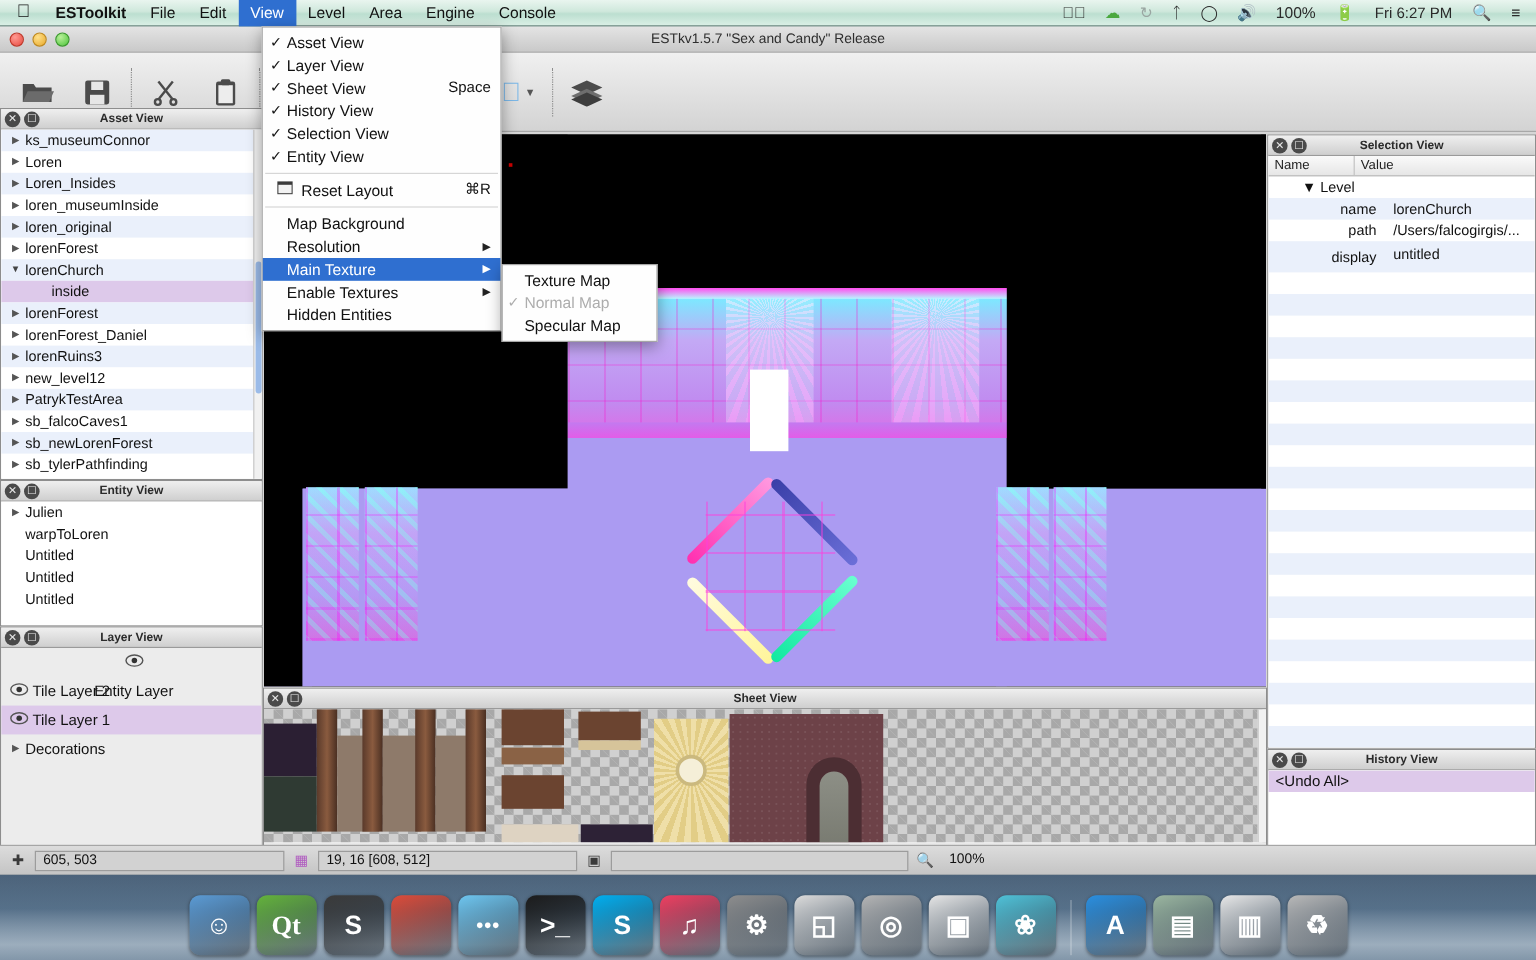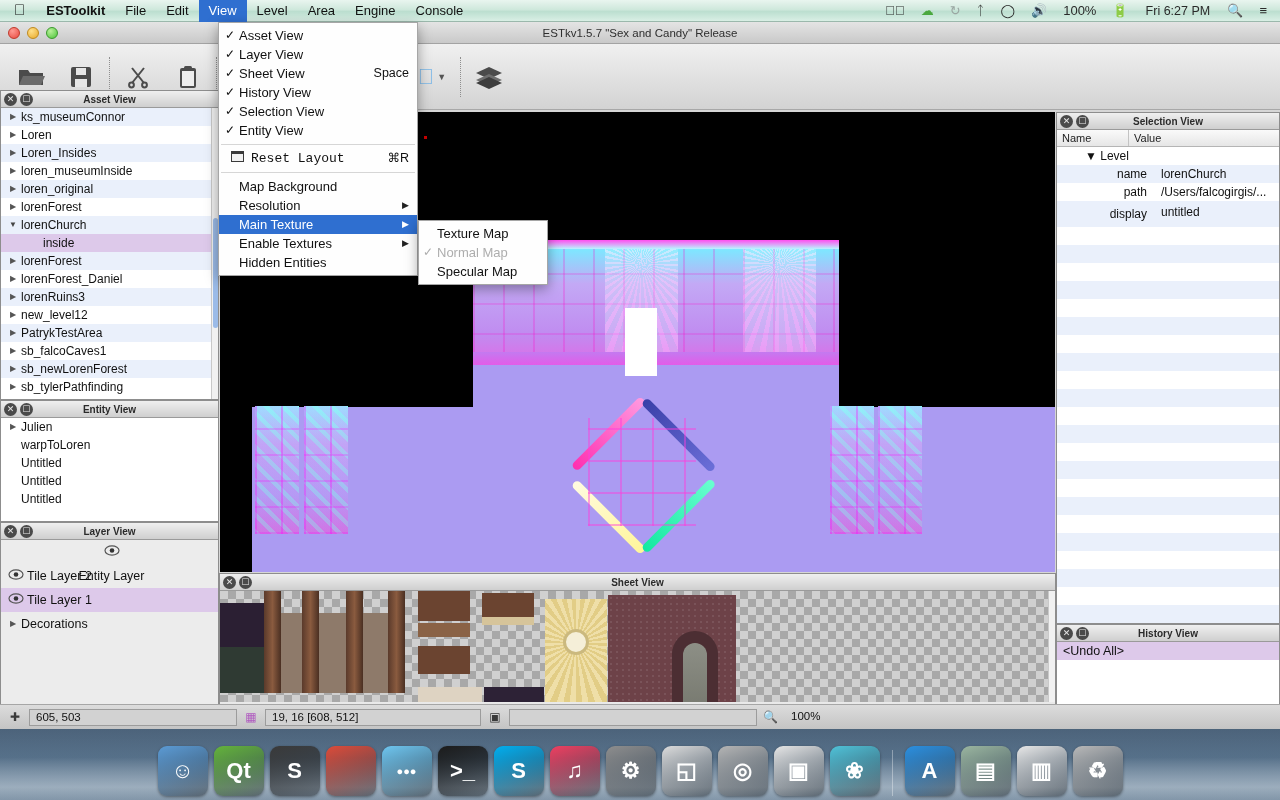--- a/index.html
+++ b/index.html
@@ -595,21 +595,21 @@
     <div class="mrow">
       <span class="chk">✓</span>
       <span class="lbl">Entity View</span>
     </div>
     <div class="msep"></div>
     <div class="mrow">
       <span class="chk" style="margin-left: 6px;"><svg width="13" height="11" viewBox="0 0 13 11">
           <rect x="0" y="0" width="13" height="11" fill="#3a3a3a"></rect>
           <rect x="1" y="3" width="11" height="7" fill="#f2f2f2"></rect>
         </svg></span>
-      <span class="lbl" style="padding-left: 6px; font-family: Liberation Mono, monospace;">Reset Layout</span>
+      <span class="lbl" style="padding-left: 6px;">Reset Layout</span>
       <span class="key">⌘R</span>
     </div>
     <div class="msep"></div>
     <div class="mrow">
       <span class="chk"></span>
       <span class="lbl">Map Background</span>
     </div>
     <div class="mrow">
       <span class="chk"></span>
       <span class="lbl">Resolution</span>
@@ -643,21 +643,21 @@
       <span class="chk"></span>
       <span class="lbl">Specular Map</span>
     </div>
   </div>
 
 <div id="wallpaper"></div>
 <div id="dock">
     <div class="dock-ic" style="background: linear-gradient(160deg, rgb(91, 155, 213), rgba(0, 0, 0, 0.35));">
       <span style="font-size: 22px;">☺</span>
     </div>
-    <div class="dock-ic" style="background: linear-gradient(160deg, rgb(100, 179, 59), rgba(0, 0, 0, 0.35));">
+    <div class="dock-ic" style="background: linear-gradient(160deg, rgb(100, 179, 59), rgba(0, 0, 0, 0.35)); font-family: Liberation Serif, serif;">
       <span style="font-size: 22px;">Qt</span>
     </div>
     <div class="dock-ic" style="background: linear-gradient(160deg, rgb(58, 58, 58), rgba(0, 0, 0, 0.35));">
       <span style="font-size: 22px;">S</span>
     </div>
     <div class="dock-ic" style="background: linear-gradient(160deg, rgb(221, 75, 57), rgba(0, 0, 0, 0.35));">
       <span style="font-size: 22px;"></span>
     </div>
     <div class="dock-ic" style="background: linear-gradient(160deg, rgb(110, 198, 240), rgba(0, 0, 0, 0.35));">
       <span style="font-size: 11px;">●●●</span>

